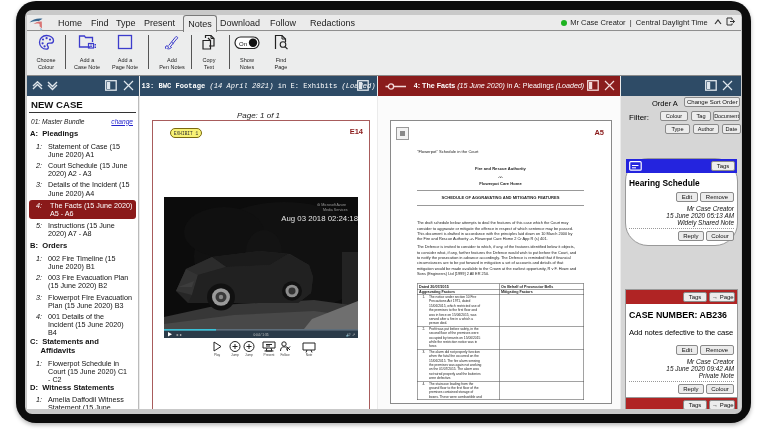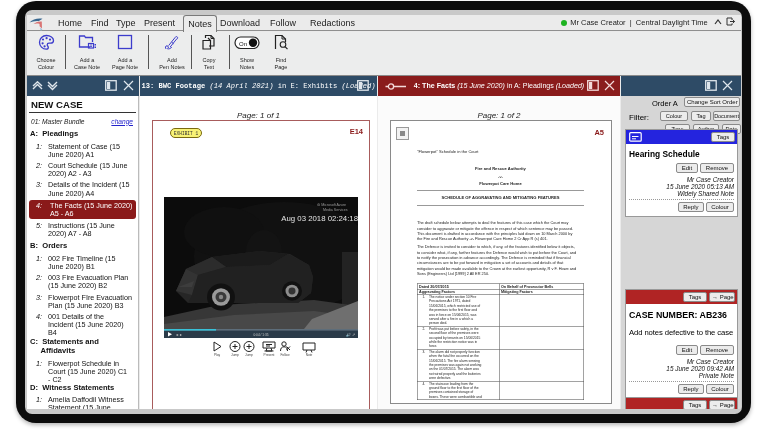--- a/index.html
+++ b/index.html
@@ -268,21 +268,20 @@
                 <text x="46" y="16">Jump</text>
                 <text x="66" y="16">Present</text>
                 <text x="82" y="16">Follow</text>
                 <text x="106" y="16">Note</text>
         </g>
       </svg>
     </div>
    </div>
 
    <div class="panel2">
-    <div class="pagehdr">Page: 1 of 2</div>
     <div style="position:absolute; left:12px; top:24px; width:222px; height:284px; background:#fff; border:1px solid #8a8a8a; overflow:hidden;">
       <div style="position:absolute; left:5px; top:6px; width:13px; height:13px; border:1px solid #999; background:#f2f2f2;">
               <div style="margin:3px auto 0; width:5px; height:5px; background:#888;"></div>
             </div>
       <div style="position:absolute; right:7px; top:7px; font-size:7.5px; font-weight:bold; color:#8a1a1a;">A5</div>
       <div style="position:absolute; left:26px; top:24px; width:334px; transform:scale(0.5); transform-origin:0 0; font-size:8.2px; line-height:10.4px; color:#222;">
         <div style="margin-top:8px;">"Flowerpot" Schedule in the Court</div>
         <div style="text-align:center; font-weight:bold; margin-top:24px;">Fire and Rescue Authority</div>
         <div style="text-align:center; margin-top:5px;">-v-</div>
         <div style="text-align:center; font-weight:bold; margin-top:5px;">Flowerpot Care Home</div>
@@ -335,21 +334,21 @@
     <div style="position:absolute; left:31px; top:3px; font-size:7.5px;">Order A</div>
     <span class="btn" style="position:absolute; left:63px; top:1px; width:56px; font-size:6px;">Change Sort Order</span>
     <div style="position:absolute; left:8px; top:17px; font-size:8px;">Filter:</div>
     <span class="btn" style="position:absolute; left:39px; top:15px; width:28px; font-size:5.6px;">Colour</span>
     <span class="btn" style="position:absolute; left:70px; top:15px; width:20px; font-size:5.6px;">Tag</span>
     <span class="btn" style="position:absolute; left:92px; top:15px; width:27px; font-size:5.6px; letter-spacing:-0.1px; padding:1px 0;">Document</span>
     <span class="btn" style="position:absolute; left:44px; top:28px; width:25px; font-size:5.6px;">Type</span>
     <span class="btn" style="position:absolute; left:72px; top:28px; width:26px; font-size:5.6px;">Author</span>
     <span class="btn" style="position:absolute; left:101px; top:28px; width:19px; font-size:5.6px;">Date</span>
 
-    <div class="card" style="top:33px;">
+    <div class="card" style="top:62px;border-radius:23px;">
       <div class="chead" style="background:#2424de;">
         <svg style="position:absolute; left:3px; top:2px;" width="13" height="10" viewBox="0 0 13 10">
                 <rect x="0.7" y="0.7" width="11.5" height="8.5" rx="1" fill="none" stroke="#fff" stroke-width="1.2"></rect>
                 <path d="M3 6.8 H7 M3 4.5 H9.5" stroke="#fff" stroke-width="1" fill="none"></path>
               </svg>
         <span class="btn" style="position:absolute; right:2px; top:1.5px; width:24px;">Tags</span>
       </div>
       <div class="bd">
         <div style="font-weight:bold; font-size:8.4px; margin-top:5px;">Hearing Schedule</div>
         <div class="rt" style="margin-top:4px;"><span class="btn" style="width:22px;">Edit</span> <span class="btn" style="width:34px;">Remove</span></div>

